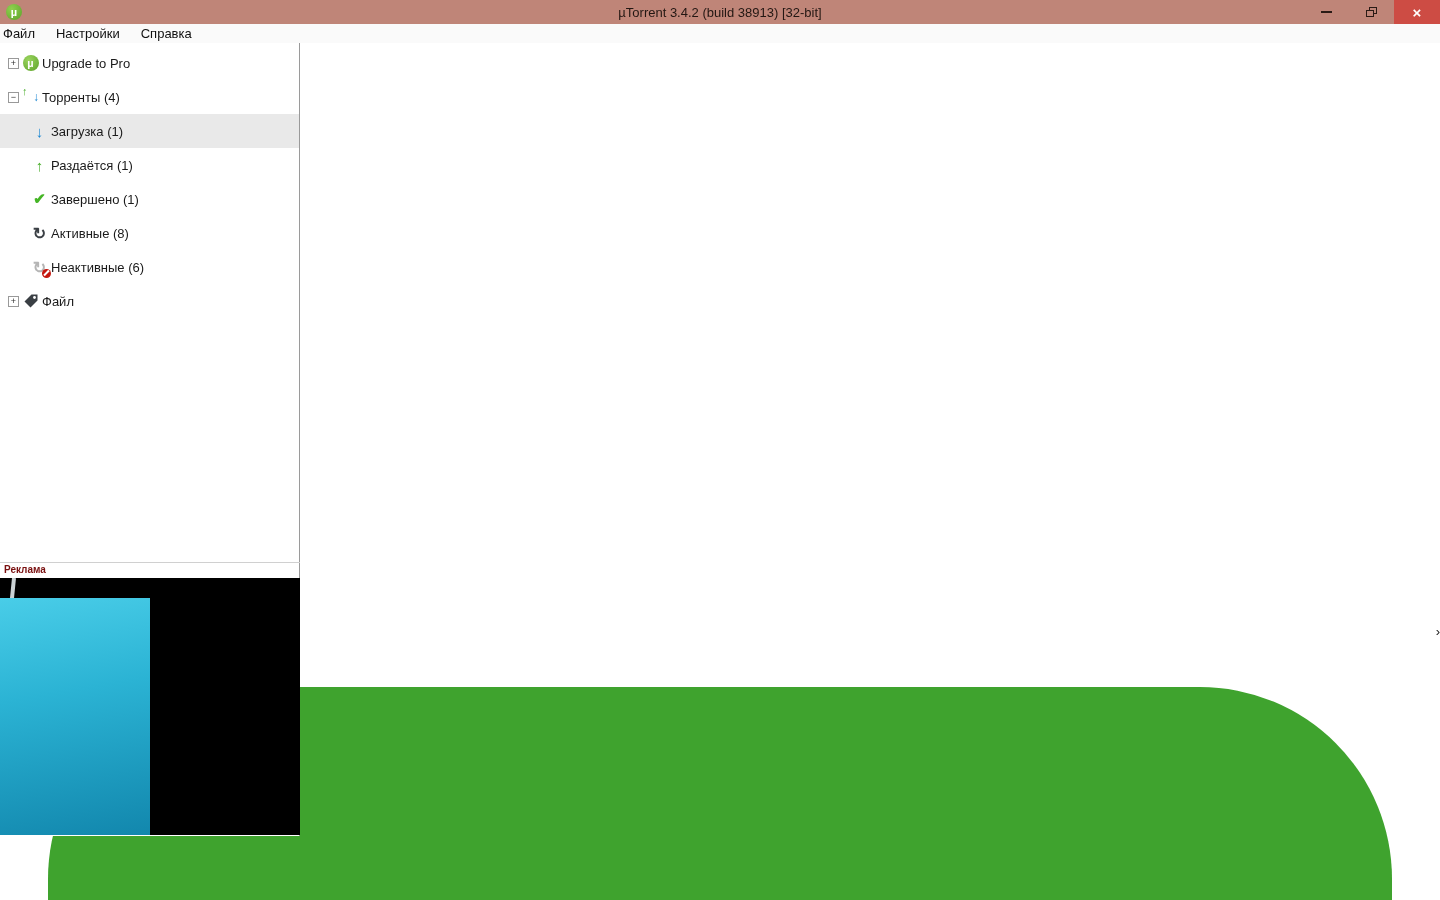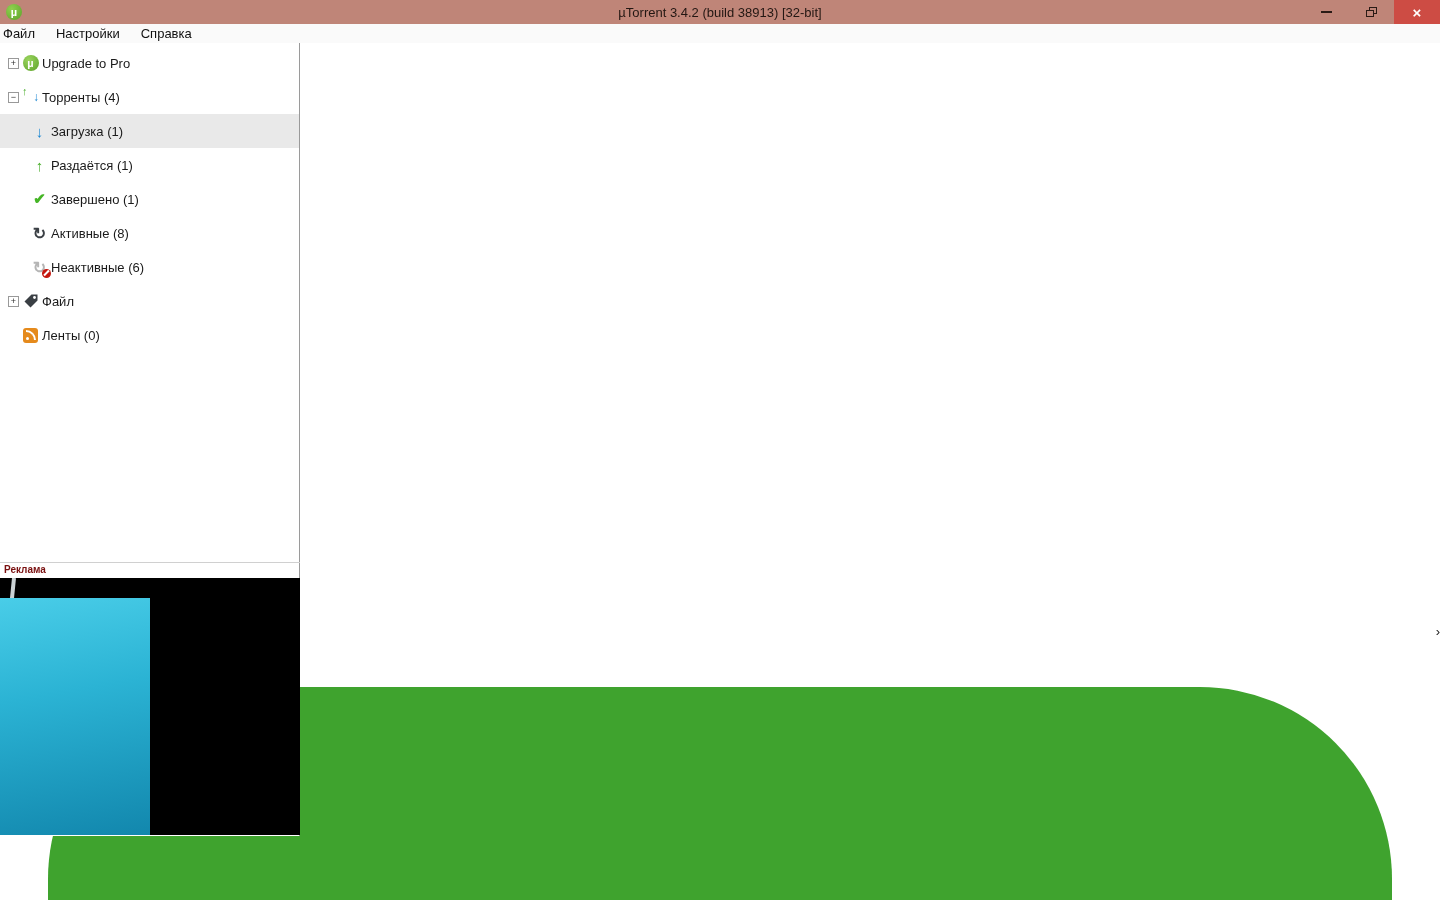--- a/index.html
+++ b/index.html
@@ -267,26 +267,20 @@
       <div class="tree-row">
         <span class="expander">+</span>
         <span class="t-ico">
           <svg class="tag-svg" width="16" height="16" viewBox="0 0 16 16">
               <path d="M1.5 8.5 8.5 1.5 H14.5 V7.5 L7.5 14.5 Z" fill="#3a3f44"></path>
               <circle cx="11.5" cy="4.5" r="1.4" fill="#fff"></circle>
             </svg>
         </span>
         <span class="t-label">Файл</span>
       </div>
-      <div class="tree-row">
-        <span class="t-ico">
-            <span class="rss"></span>
-          </span>
-        <span class="t-label">Ленты (0)</span>
-      </div>
     </div>
 
     <div class="ad-sep"></div>
     <div class="ad-lbl">Реклама</div>
 
     <div class="pirate">
       <div class="half-l"></div>
       <div class="half-r"></div>
       <svg class="bolt" viewBox="0 0 24 237" width="24" height="237">
           <polyline points="14,0 8,60 16,70 6,130 14,140 7,200 12,237" fill="none" stroke="#eef7fa" stroke-width="4" opacity="0.85"></polyline>

